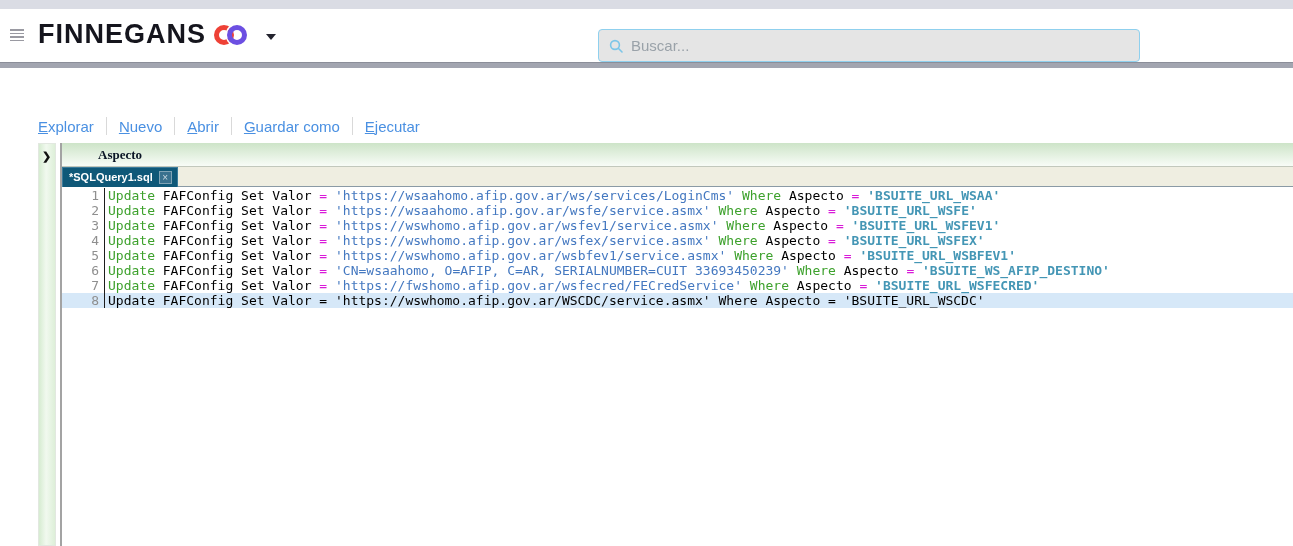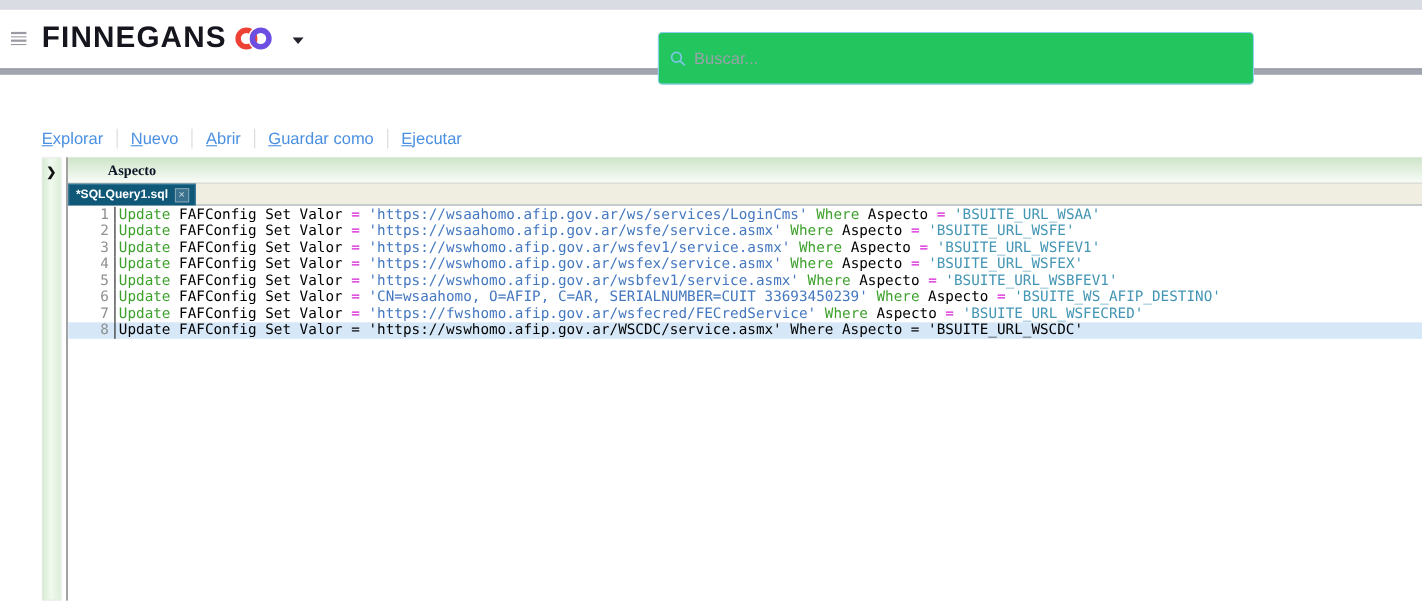--- a/index.html
+++ b/index.html
@@ -14,22 +14,22 @@
   .hamburger i { display:block; height:1.5px; background:#9a9aa2; }
   .brand { position:absolute; left:38px; top:10px; display:flex; align-items:center; cursor:pointer; }
   .brand-text { font-size:27px; font-weight:bold; letter-spacing:1px; color:#15151d; }
   .brand-rings { position:relative; width:44px; height:22px; margin-left:8px; }
   .ring { position:absolute; top:1px; width:20px; height:20px; border-radius:50%; }
   .ring.left  { left:0;  border:5.5px solid #ee4136; }
   .ring.right { left:13px; border:5.5px solid #6c4fe2; box-shadow:0 0 0 1.5px #fff; }
   .brand-caret { width:0; height:0; margin-left:8px; margin-top:4px;
                  border-left:5px solid transparent; border-right:5px solid transparent;
                  border-top:6px solid #23232e; }
-  .search-box { position:absolute; left:598px; top:20px; width:542px; height:48px;
-                border:1px solid #8fd0ee; border-radius:4px; background:#22c55e;
+  .search-box { position:absolute; left:598px; top:20px; width:542px; height:33px;
+                border:1px solid #8fd0ee; border-radius:4px; background:#e5e5e5;
                 display:flex; align-items:center; padding:0 10px; }
   .search-box svg { flex:0 0 auto; margin-right:8px; }
   .search-input { border:none; outline:none; flex:1; font-size:15px; color:#444;
                   font-family:"Liberation Sans", sans-serif; background:transparent; }
   .search-input::placeholder { color:#9aa2a9; }
   .header-divider { height:6px; background:#a2a5b0; border-top:1px solid #8b8e99; }
 
   
   .menu-bar { margin:46px 0 0 38px; display:flex; align-items:center; height:24px; }
   .menu-item { color:#4a90e2; font-size:15px; padding:0 12px; cursor:pointer; white-space:nowrap; }
@@ -64,21 +64,21 @@
                font-family:"DejaVu Sans Mono", monospace; font-size:13px; line-height:15px; padding-top:1px; }
   .code-line { display:flex; height:15px; white-space:pre; cursor:text; }
   .code-line.selected { background:var(--selection,#d6e8f8); }
   .gutter { flex:0 0 43px; text-align:right; padding-right:5px;
             color:var(--line_number,#8f8f8f); border-right:1px solid #1c1c1c; }
   .code-text { padding-left:3px; }
   .tok-kw { color:var(--keyword,#3da12c); }
   .tok-pl { color:var(--plain,#000); }
   .tok-op { color:var(--operator,#d81ad8); }
   .tok-su { color:var(--string_url,#4478c0);text-align:right; }
-  .tok-sa { color:var(--string_aspect,#4496b5); }
+  .tok-sa { color:var(--string_aspect,#4496b5);font-weight:bold; }
 </style>
 </head>
 <body>
 
 <div class="top-strip"></div>
 
 <div class="header">
   <div class="hamburger">
     <i></i>
       <i></i>

